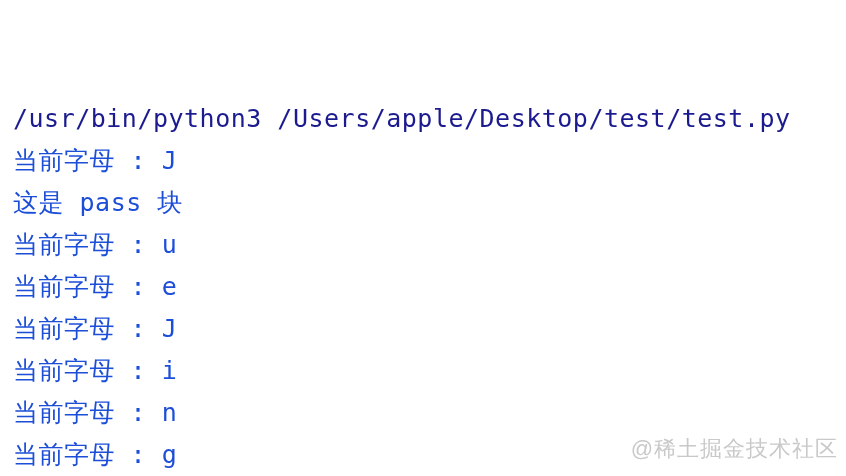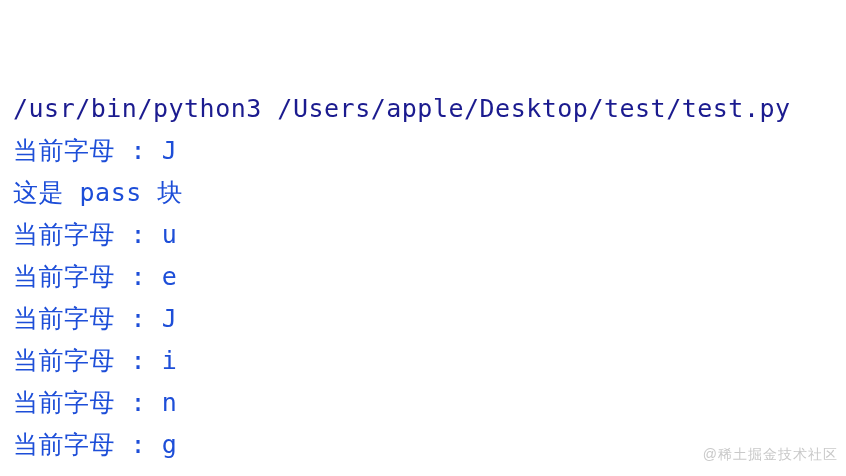--- a/index.html
+++ b/index.html
@@ -10,21 +10,21 @@
     height: 476px;
     overflow: hidden;
     position: relative;
   }
   .console {
     position: absolute;
     top: 0;
     left: 0;
     width: 846px;
     height: 476px;
-    padding: 4px 0 0 13px;
+    padding: 14px 0 0 13px;
     box-sizing: border-box;
     font-family: "DejaVu Sans Mono", "Liberation Mono", monospace;
     font-size: 25px;
     line-height: 42px;
     white-space: pre-wrap;
   }
   .console-line {
     min-height: 42px;
     letter-spacing: 0.5px;
   }
@@ -36,21 +36,21 @@
     color: #1d4ed8;
   }
   .console-line.blank {
     height: 42px;
   }
   .watermark {
     position: absolute;
     right: 8px;
     bottom: 12px;
     font-family: "Liberation Sans", "DejaVu Sans", sans-serif;
-    font-size: 14px;
+    font-size: 22px;
     color: #c9c9c9;
     letter-spacing: 1px;
   }
 </style>
 </head>
 <body>
 
 <div class="console">
   
 <div class="console-line system">/usr/bin/python3 /Users/apple/Desktop/test/test.py</div><div class="console-line stdout">当前字母 : J</div><div class="console-line stdout">这是 pass 块</div><div class="console-line stdout">当前字母 : u</div><div class="console-line stdout">当前字母 : e</div><div class="console-line stdout">当前字母 : J</div><div class="console-line stdout">当前字母 : i</div><div class="console-line stdout">当前字母 : n</div><div class="console-line stdout">当前字母 : g</div><div class="console-line blank">&nbsp;</div></div>

